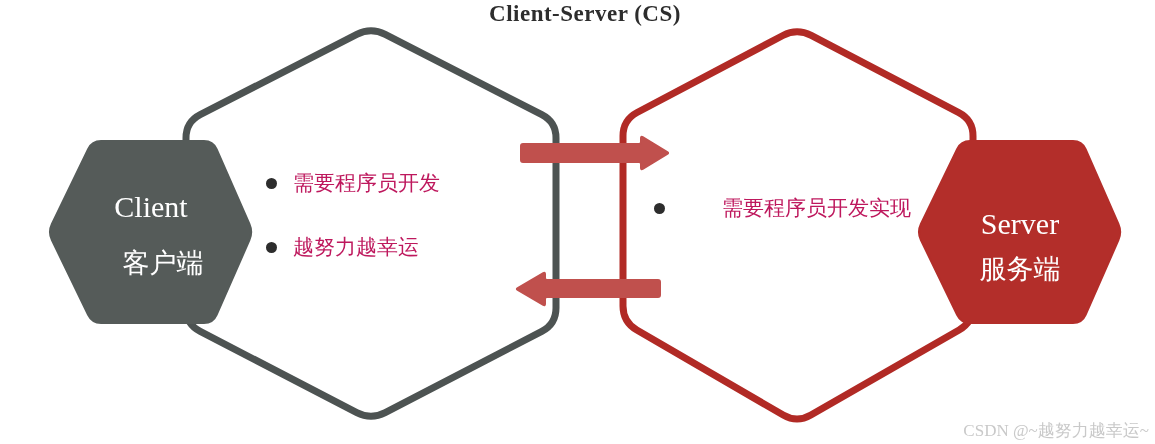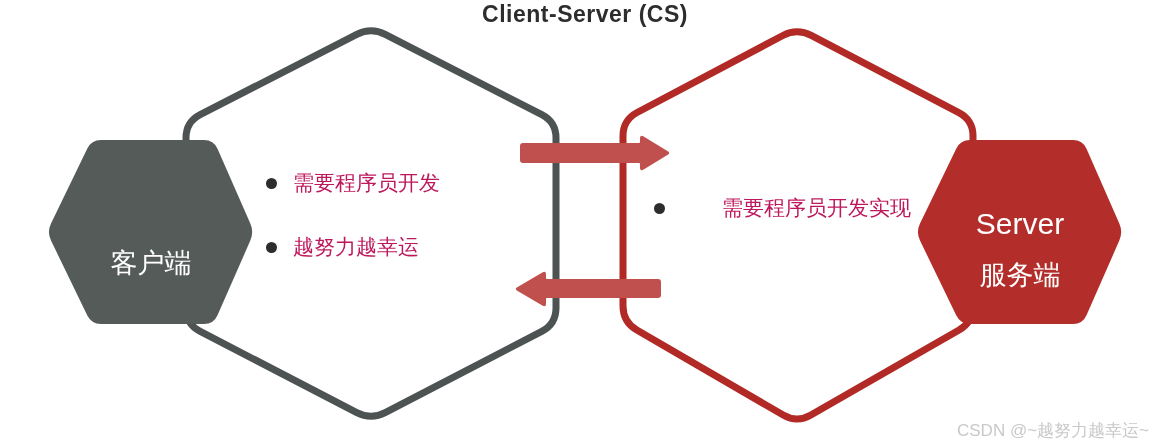--- a/index.html
+++ b/index.html
@@ -1,21 +1,21 @@
 <!DOCTYPE html>
 <html><head>
 <meta charset="utf-8">
 <style>
   html,body { margin:0; padding:0; background:#ffffff; }
   .canvas {
     position:relative;
     width:1155px; height:444px;
     background:#ffffff;
     overflow:hidden;
-    font-family:Liberation Sans, sans-serif;
+    font-family:Liberation Serif, serif;
   }
   .canvas svg { position:absolute; left:0; top:0; }
 
   .title {
     position:absolute; top:1px; left:15px; width:1140px;
     text-align:center;
     font-size:23px; font-weight:700; color:#2d2d2d;
     letter-spacing:0.5px;
   }
 
@@ -47,24 +47,25 @@
     <path id="hex-big-left" d="M356.8,34.3 Q371,27 385.2,34.3 L541.8,114.7 Q556,122 556.0,138.0 L556.0,308.0 Q556,324 541.8,331.4 L385.2,412.6 Q371,420 356.8,412.6 L200.2,331.4 Q186,324 186.0,308.0 L186.0,138.0 Q186,122 200.2,114.7 Z" fill="none" stroke="#4d5352" stroke-width="7" stroke-linejoin="round"></path>
     <path id="hex-big-right" d="M782.9,35.5 Q797,28 811.2,35.4 L958.8,112.6 Q973,120 973.0,136.0 L973.0,306.0 Q973,322 959.1,330.0 L810.9,415.0 Q797,423 783.2,415.0 L636.8,330.0 Q623,322 623.0,306.0 L623.0,136.0 Q623,120 637.1,112.5 Z" fill="none" stroke="#b12a25" stroke-width="7" stroke-linejoin="round"></path>
     <path id="hex-small-left" d="M51.9,240.1 Q48,232 51.9,223.9 L88.1,149.1 Q92,141 101.0,141.0 L204.0,141.0 Q213,141 216.6,149.2 L249.4,223.8 Q253,232 249.4,240.2 L216.6,314.8 Q213,323 204.0,323.0 L101.0,323.0 Q92,323 88.1,314.9 Z" fill="#555b59" stroke="#555b59" stroke-width="2" stroke-linejoin="round"></path>
     <path id="hex-small-right" d="M920.9,240.1 Q917,232 920.9,223.9 L957.1,149.1 Q961,141 970.0,141.0 L1073.0,141.0 Q1082,141 1085.6,149.2 L1118.4,223.8 Q1122,232 1118.4,240.2 L1085.6,314.8 Q1082,323 1073.0,323.0 L970.0,323.0 Q961,323 957.1,314.9 Z" fill="#b32e2a" stroke="#b32e2a" stroke-width="2" stroke-linejoin="round"></path>
     <path id="arrow-top" d="M521.0,146.0 Q521,144 523.0,144.0 L639.0,144.0 Q641,144 641.0,142.0 L641.0,138.0 Q641,136 642.7,137.0 L667.3,152.0 Q669,153 667.3,154.0 L642.7,169.0 Q641,170 641.0,168.0 L641.0,164.0 Q641,162 639.0,162.0 L523.0,162.0 Q521,162 521.0,160.0 Z" fill="#c0504d" stroke="#c0504d" stroke-width="2" stroke-linejoin="round"></path>
     <path id="arrow-bottom" d="M660.0,282.0 Q660,280 658.0,280.0 L547.0,280.0 Q545,280 545.0,278.0 L545.0,274.0 Q545,272 543.3,273.0 L517.7,288.0 Q516,289 517.7,290.0 L543.3,305.0 Q545,306 545.0,304.0 L545.0,299.0 Q545,297 547.0,297.0 L658.0,297.0 Q660,297 660.0,295.0 Z" fill="#c0504d" stroke="#c0504d" stroke-width="2" stroke-linejoin="round"></path>
   </svg>
 
   <div class="title">Client-Server (CS)</div>
 
-  <div class="hex-text zh" style="left:48px; top:247px;">客户端</div>
+  <div class="hex-text en" style="left:48px; top:191px;">Client</div>
+  <div class="hex-text zh" style="left:60px; top:247px;">客户端</div>
 
   <div class="hex-text en" style="left:917px; top:191px;margin-top:17px;">Server</div>
-  <div class="hex-text zh" style="left:917px; top:259px;">服务端</div>
+  <div class="hex-text zh" style="left:917px; top:253px;">服务端</div>
 
   <div class="bullet-item" style="left:266px; top:171px;">
     <span class="dot"></span>
     <span class="bullet-text">需要程序员开发</span>
   </div>
   <div class="bullet-item" style="left:266px; top:235px;">
     <span class="dot"></span>
     <span class="bullet-text">越努力越幸运</span>
   </div>
 

